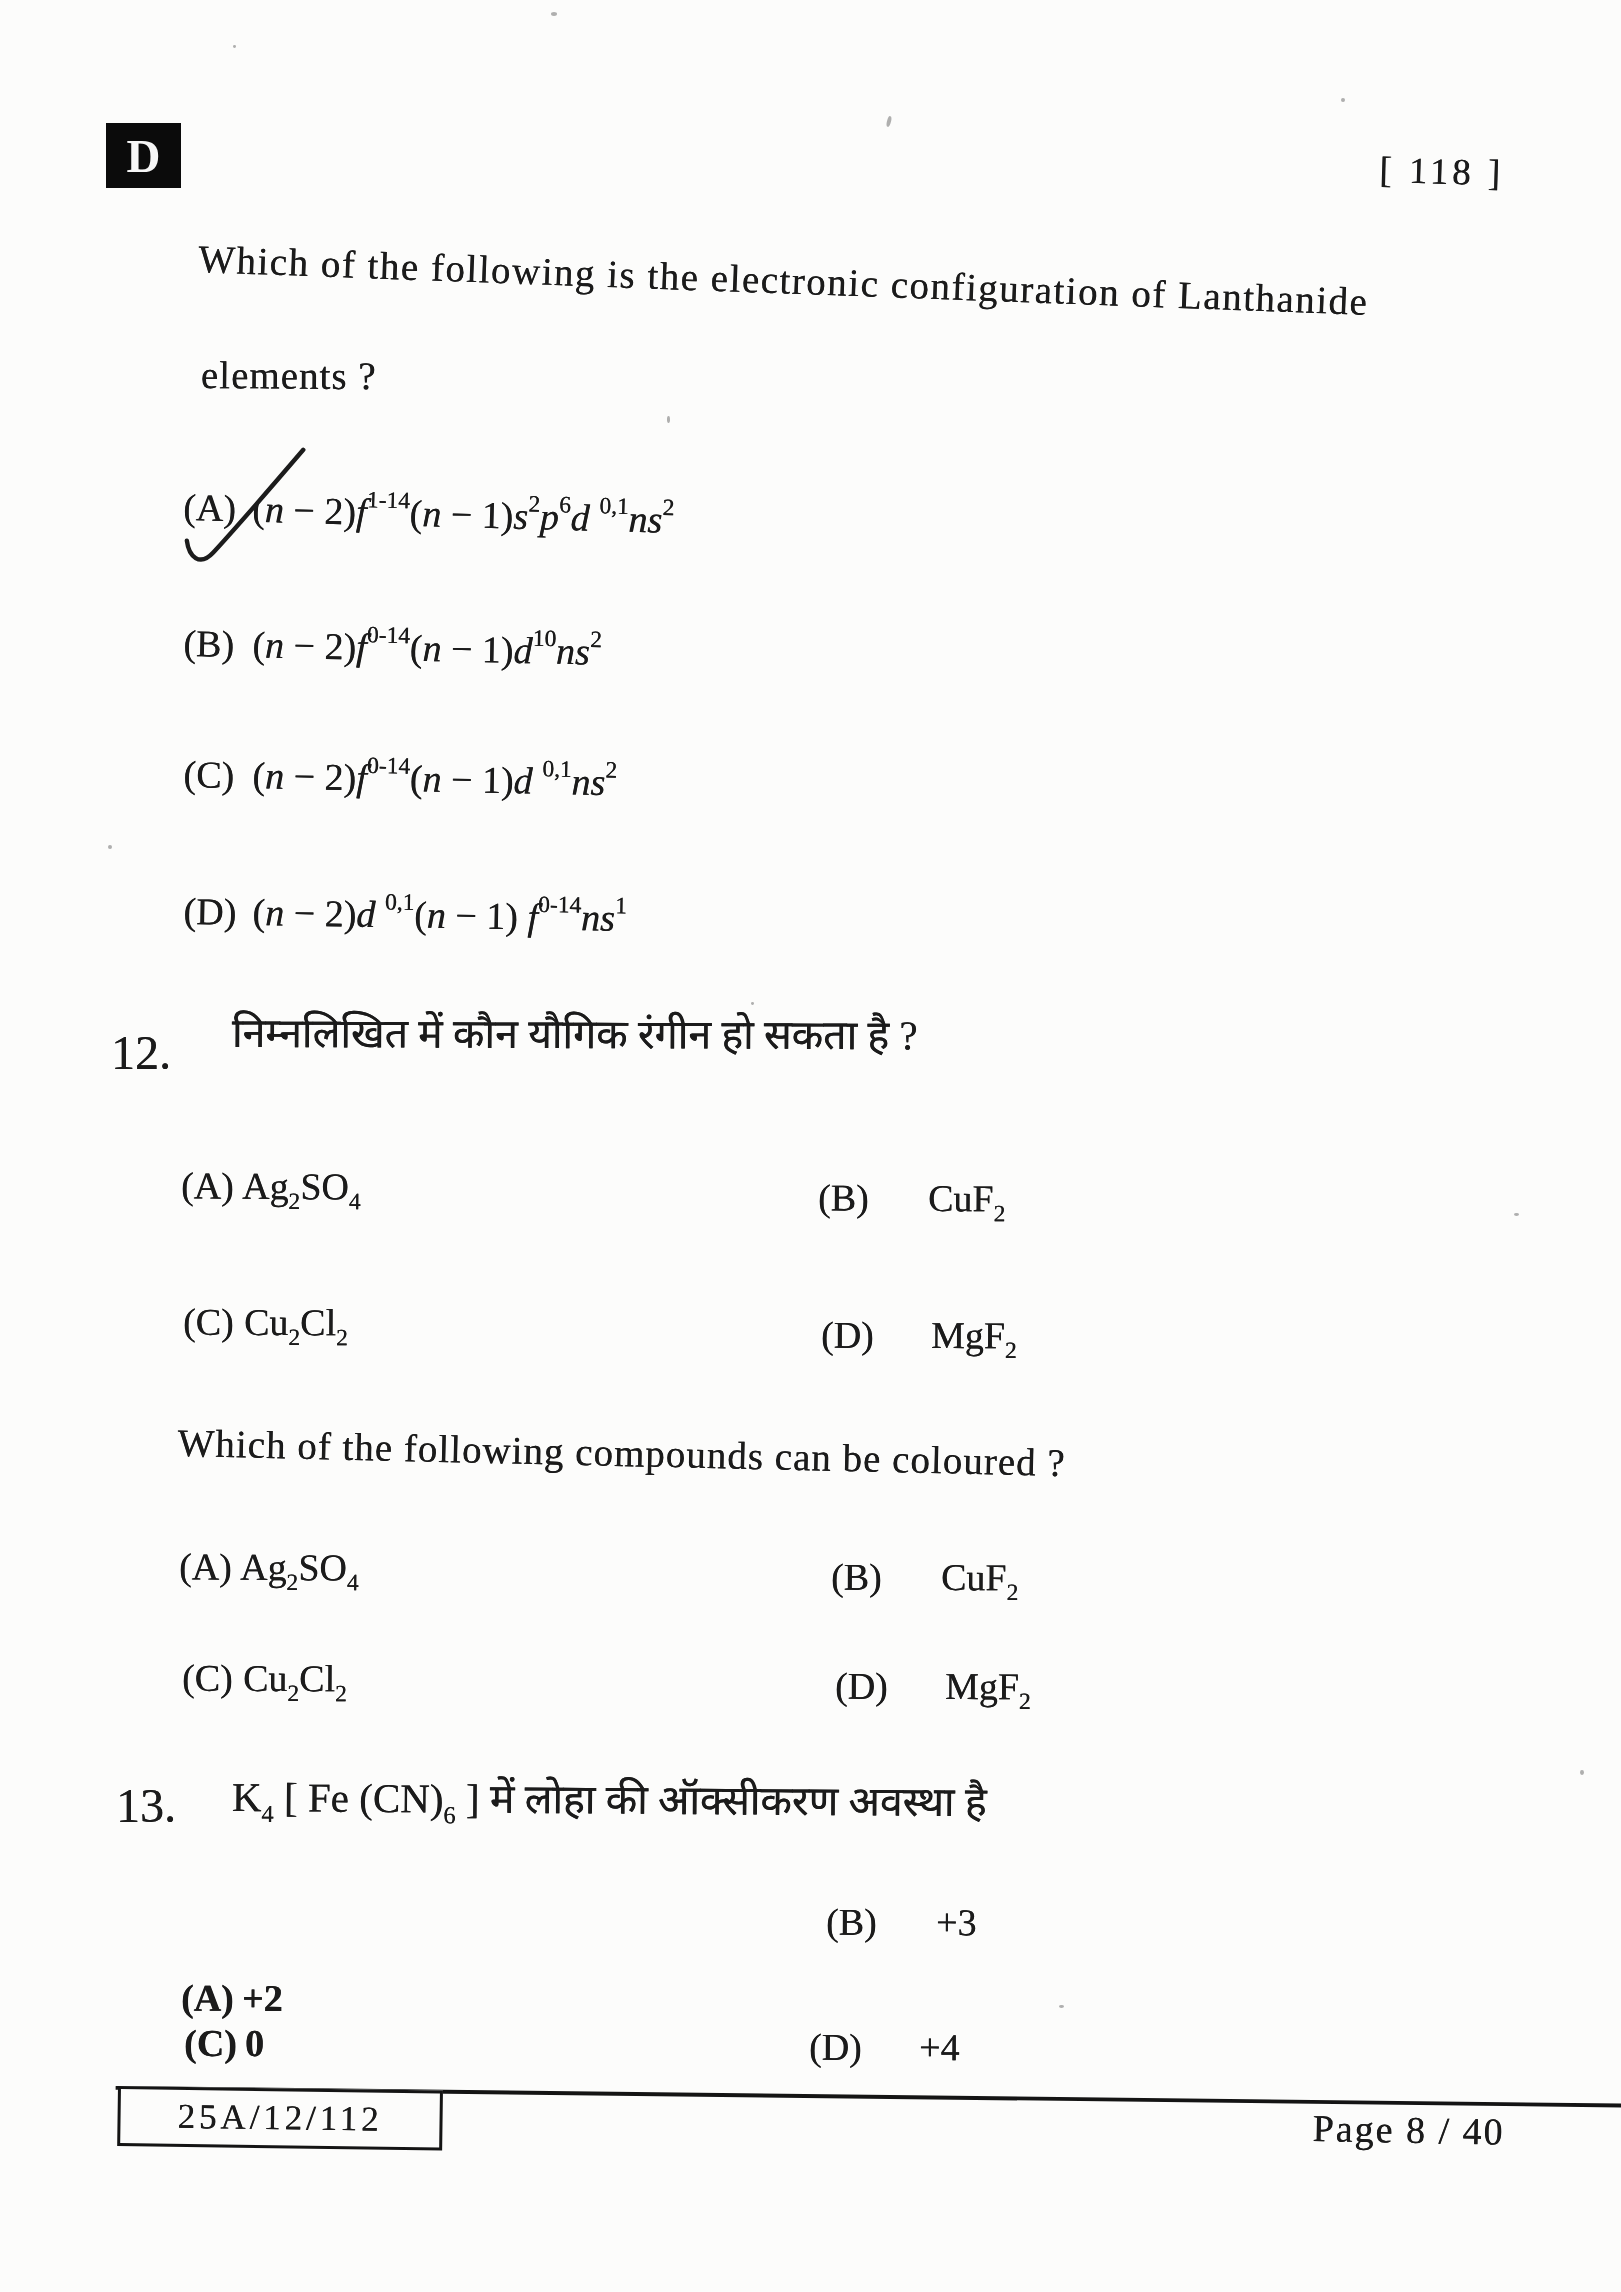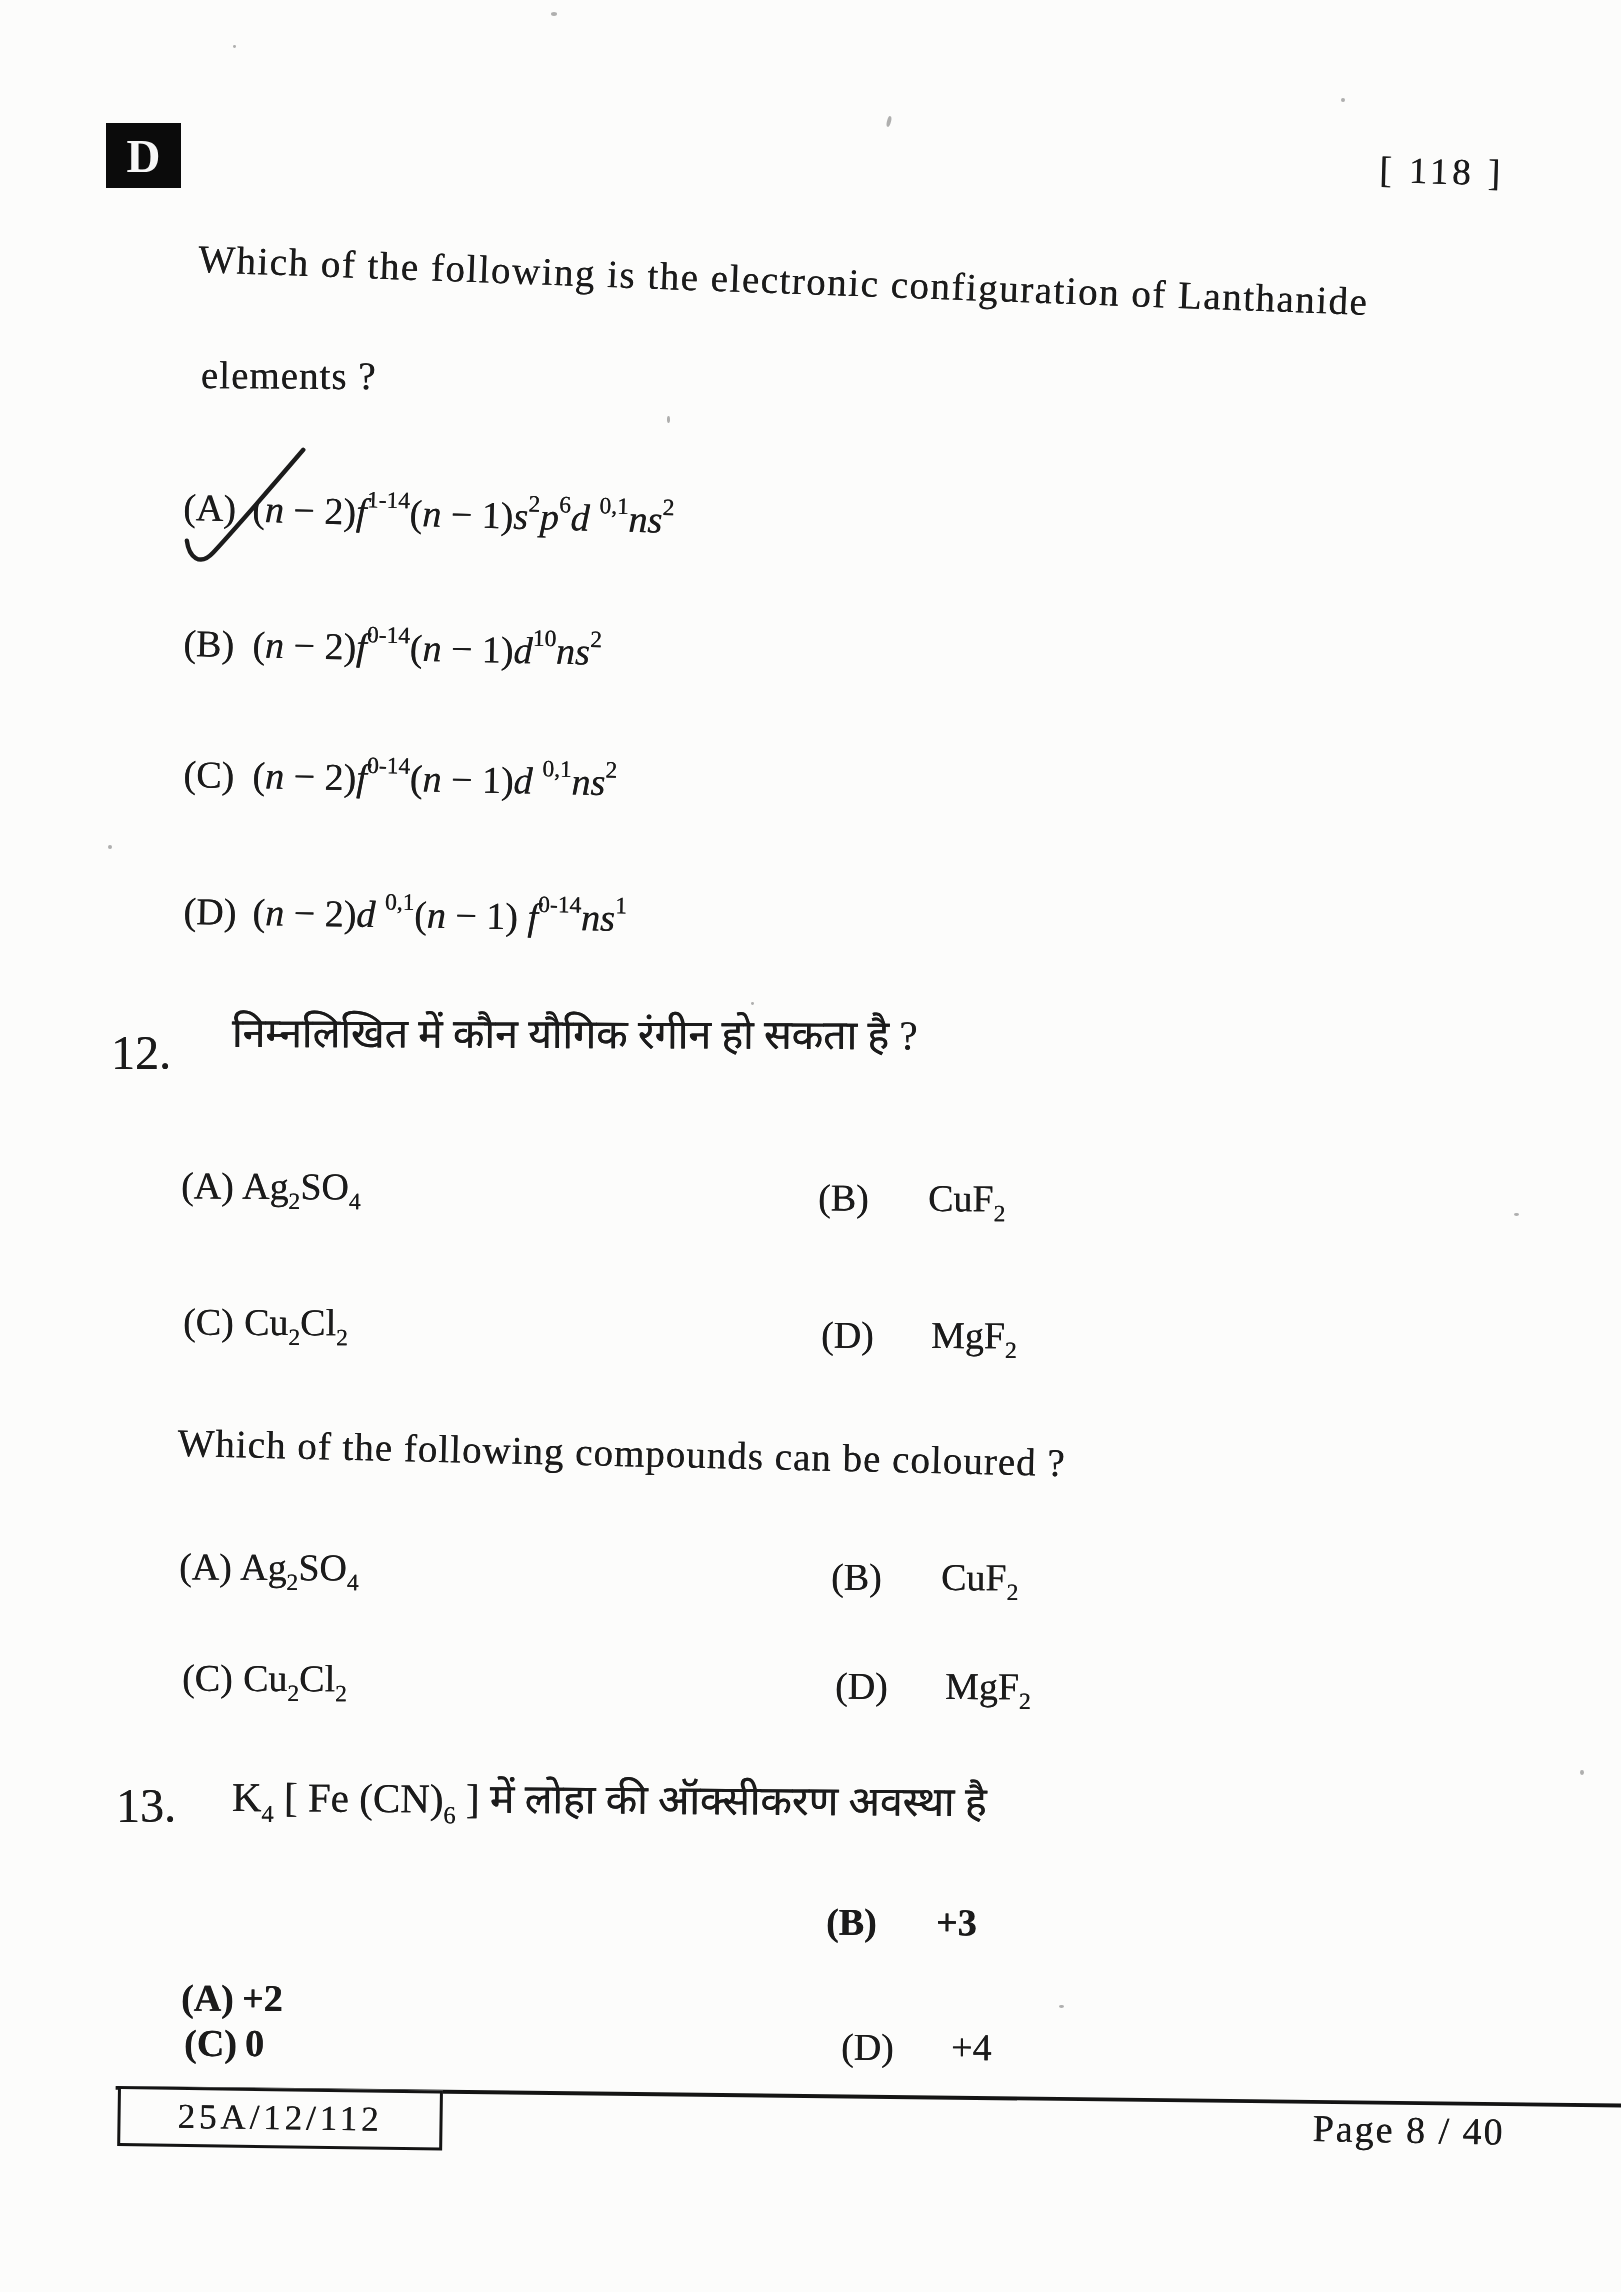--- a/index.html
+++ b/index.html
@@ -56,23 +56,23 @@
   .colB .lbl{width:110px;}
   .s1a{left:181px;top:1164px;transform:rotate(0.4deg);}
   .s1b{left:818px;top:1176px;transform:rotate(0.3deg);}
   .s1c{left:183px;top:1300px;transform:rotate(0.3deg);}
   .s1d{left:821px;top:1313px;transform:rotate(0.2deg);}
   .s2a{left:179px;top:1545px;transform:rotate(0.4deg);}
   .s2b{left:831px;top:1555px;transform:rotate(0.2deg);}
   .s2c{left:182px;top:1656px;transform:rotate(0.3deg);}
   .s2d{left:835px;top:1664px;transform:rotate(0.2deg);}
   .q13a{left:181px;top:1976px;transform:rotate(0.2deg);font-weight:bold;}
-  .q13b{left:826px;top:1900px;transform:rotate(0.2deg);font-weight:bold;}
+  .q13b{left:826px;top:1900px;transform:rotate(0.2deg);}
   .q13c{left:184px;top:2021px;transform:rotate(0.1deg);font-weight:bold;}
-  .q13d{left:841px;top:2025px;transform:rotate(0.2deg);}
+  .q13d{left:809px;top:2025px;transform:rotate(0.2deg);}
 
   
   .footer-line-svg{position:absolute;left:0;top:2076px;width:1621px;height:59px;}
   .footer-box{
     position:absolute;left:118px;top:2086px;width:325px;height:60px;
     border:3.9px solid #141414;background:#fcfcfb;
     display:flex;align-items:center;justify-content:center;
     font-size:35px;letter-spacing:3.9px;text-shadow:0.3px 0 0 currentColor;
     transform:rotate(0.8deg);transform-origin:left top;
   }

